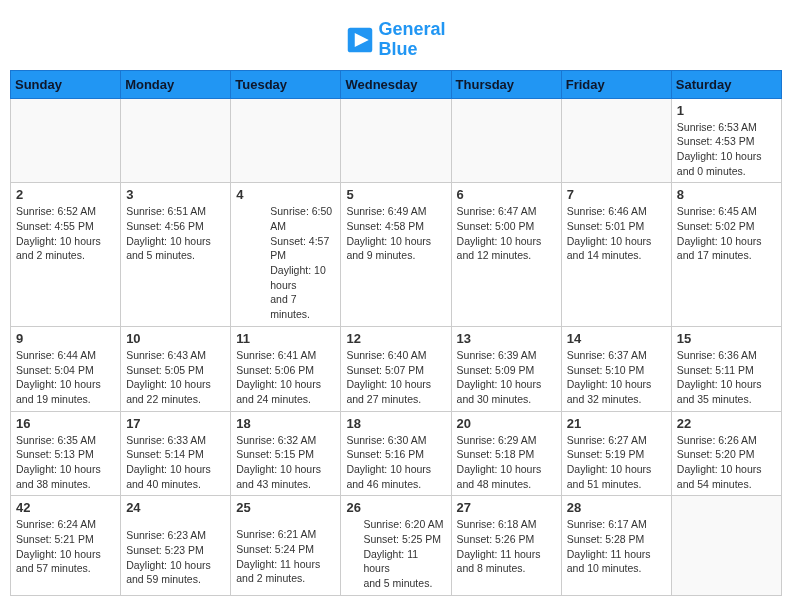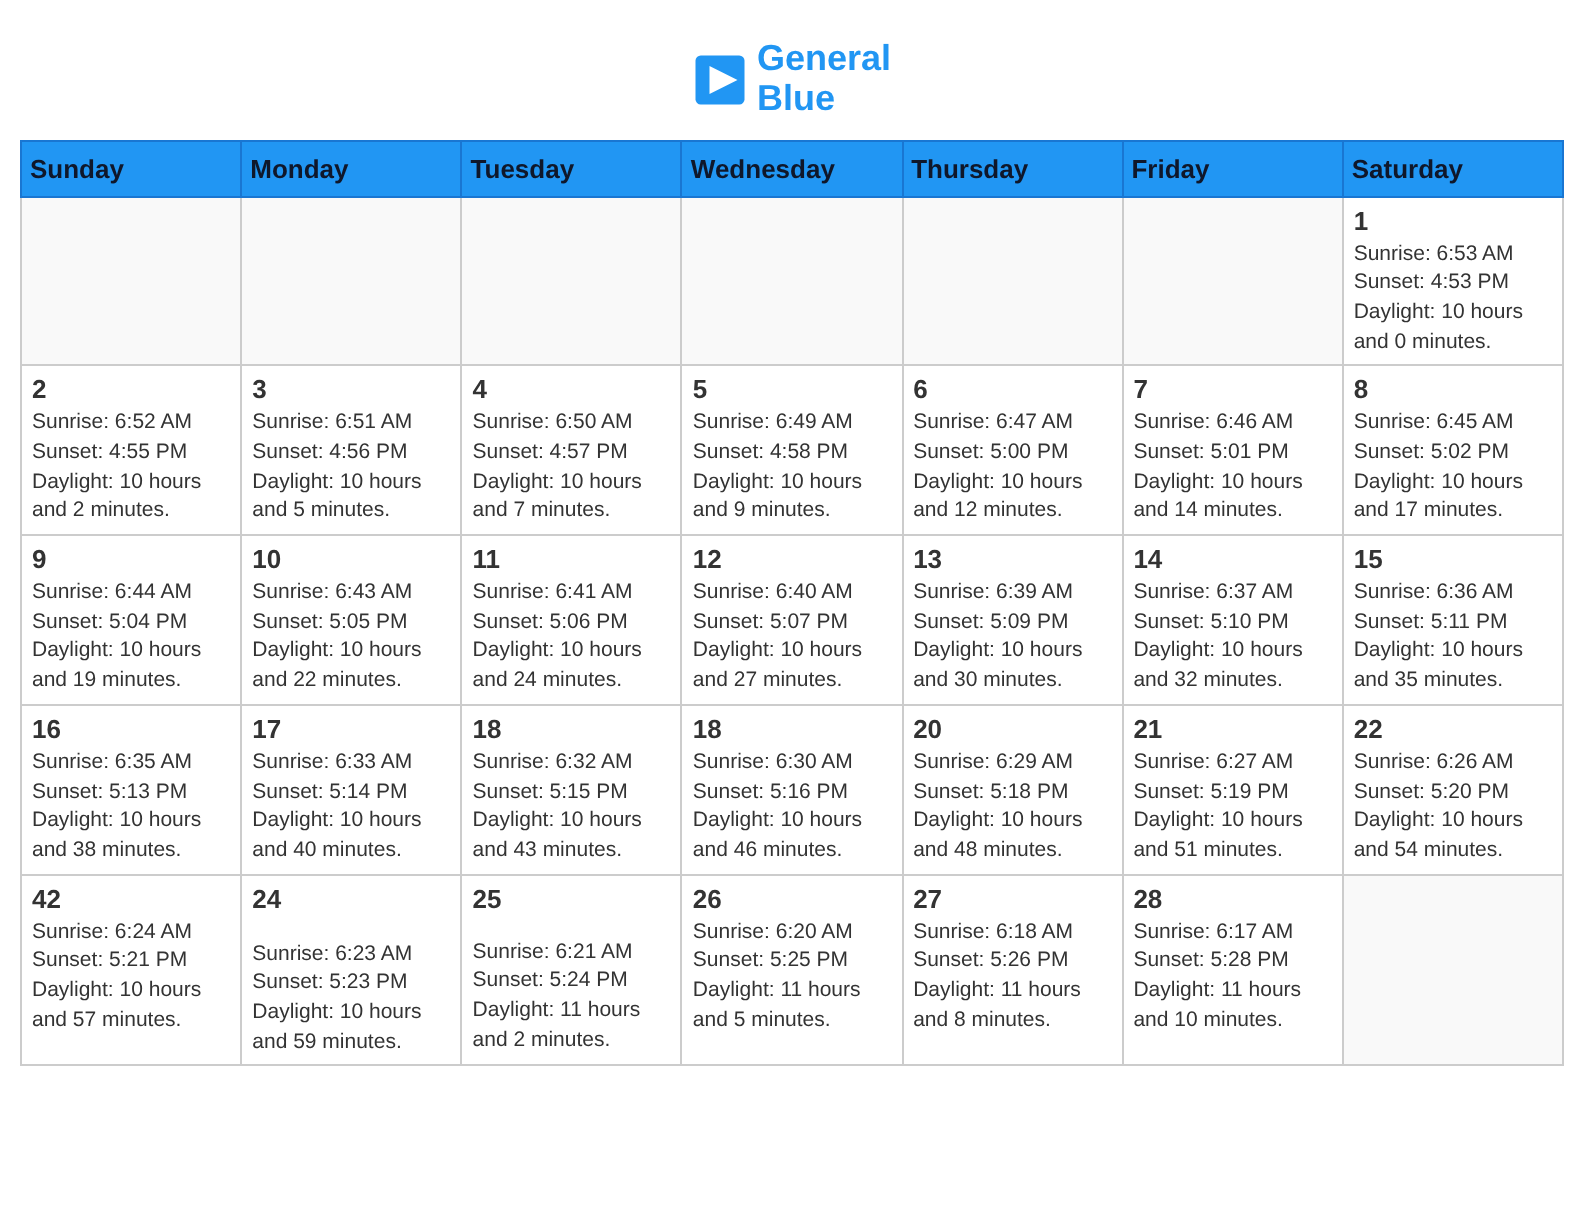--- a/index.html
+++ b/index.html
@@ -142,21 +142,21 @@
         </td>
         <td>
           <span class="day-num">3</span>
           <div class="day-info" style="white-space: pre-line;">Sunrise: 6:51 AM
 Sunset: 4:56 PM
 Daylight: 10 hours
 and 5 minutes.</div>
         </td>
         <td>
           <span class="day-num">4</span>
-          <div class="day-info" style="white-space: pre-line;">Sunrise: 6:50 AM
+          <div class="day-info" style="white-space: pre-line; margin-left: 34px;">Sunrise: 6:50 AM
 Sunset: 4:57 PM
 Daylight: 10 hours
 and 7 minutes.</div>
         </td>
         <td>
           <span class="day-num">5</span>
           <div class="day-info" style="white-space: pre-line;">Sunrise: 6:49 AM
 Sunset: 4:58 PM
 Daylight: 10 hours
 and 9 minutes.</div>
@@ -302,21 +302,21 @@
         </td>
         <td>
           <span class="day-num">25</span>
           <div class="day-info" style="white-space: pre-line; margin-top: 12px;">Sunrise: 6:21 AM
 Sunset: 5:24 PM
 Daylight: 11 hours
 and 2 minutes.</div>
         </td>
         <td>
           <span class="day-num">26</span>
-          <div class="day-info" style="white-space: pre-line;">Sunrise: 6:20 AM
+          <div class="day-info" style="white-space: pre-line; margin-left: 17px;">Sunrise: 6:20 AM
 Sunset: 5:25 PM
 Daylight: 11 hours
 and 5 minutes.</div>
         </td>
         <td>
           <span class="day-num">27</span>
           <div class="day-info" style="white-space: pre-line;">Sunrise: 6:18 AM
 Sunset: 5:26 PM
 Daylight: 11 hours
 and 8 minutes.</div>

